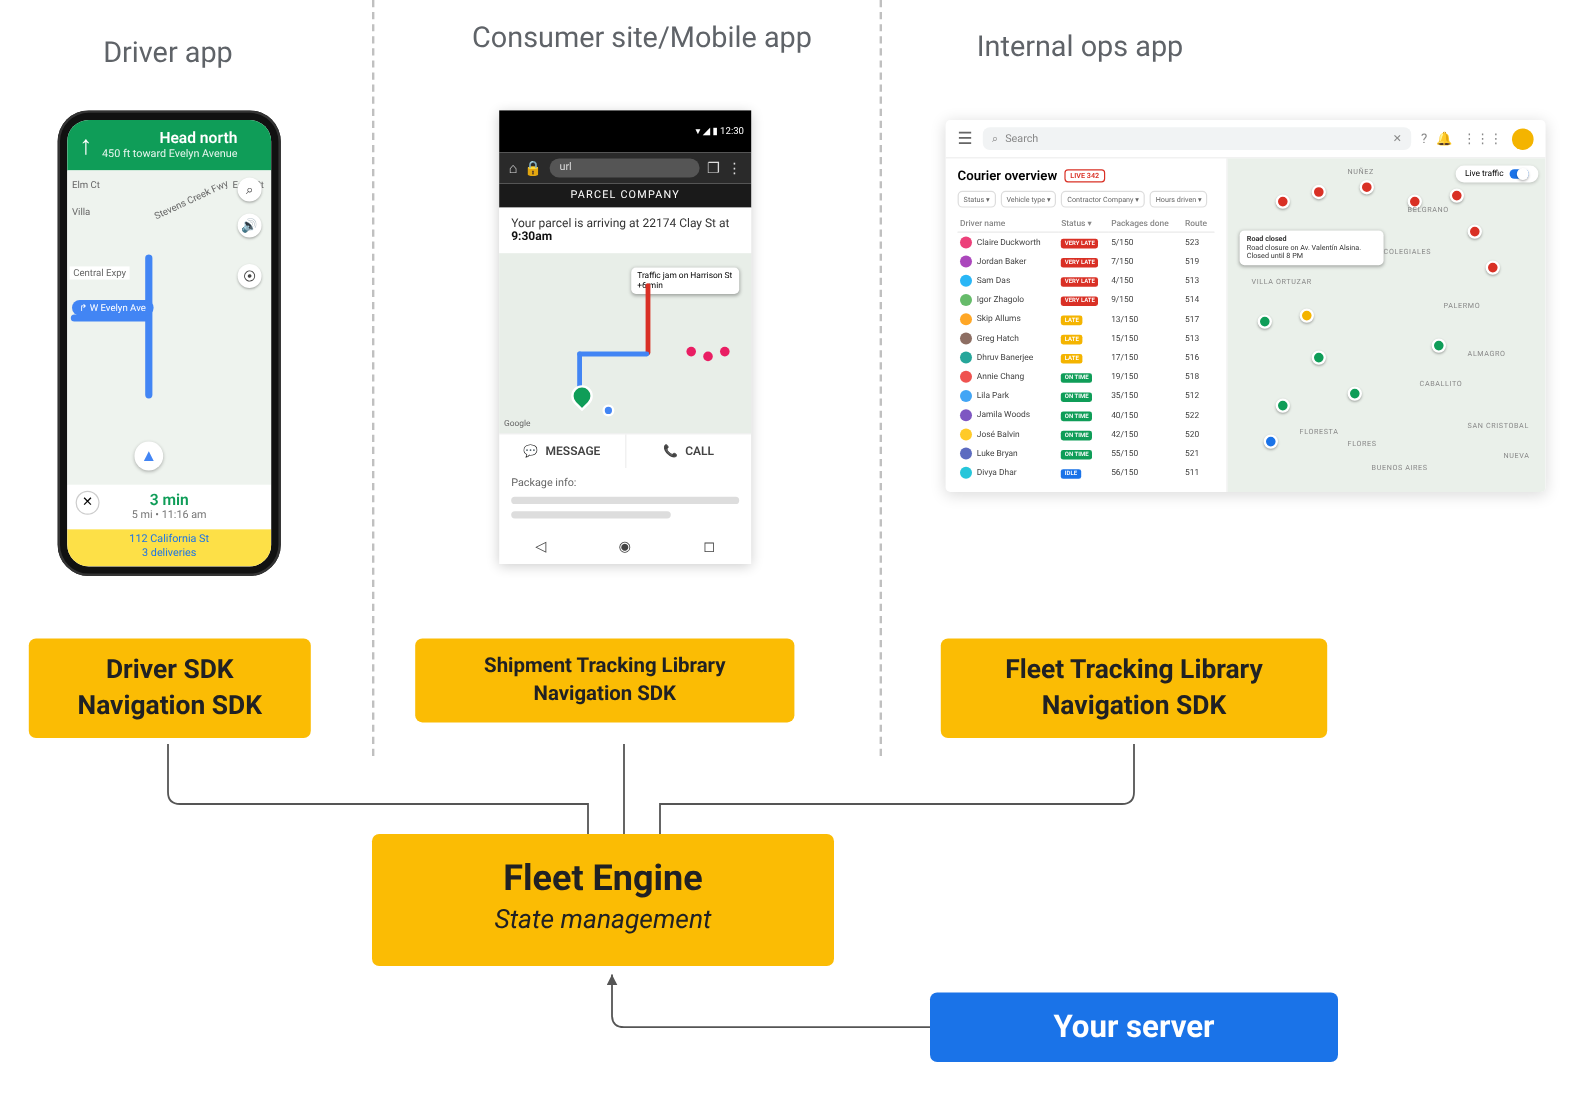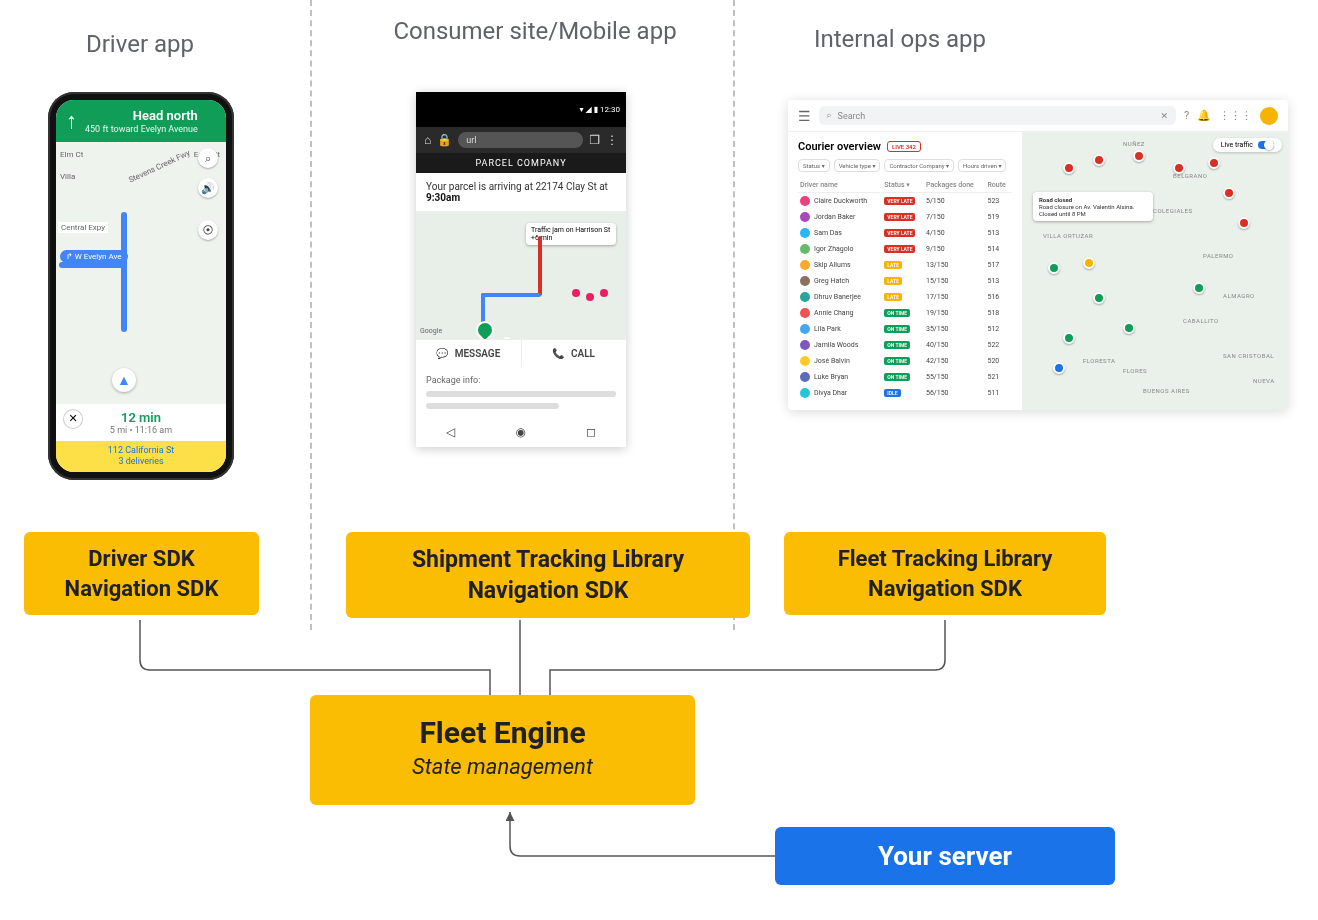--- a/index.html
+++ b/index.html
@@ -102,21 +102,21 @@
     background:#fff; box-shadow:0 2px 10px rgba(0,0,0,.2);
     display:flex; flex-direction:column;
   }
   .c-status { background:#000; color:#fff; font-size:8px; padding:13px 6px; text-align:right;}
   .c-url { background:#2a2a2a; display:flex;align-items:center;gap:6px;padding:5px 8px;}
   .c-url .pill { flex:1; background:#555; border-radius:12px; padding:3px 8px; color:#ddd; font-size:9px;}
   .c-url .ico { color:#ddd; font-size:12px;}
   .c-brand { background:#1a1a1a; color:#fff; text-align:center; font-size:9px; letter-spacing:1px; padding:5px 0;}
   .c-msg { background:#fff; padding:8px 10px; font-size:10px; color:#333;}
   .c-msg b { color:#111; }
-  .c-map { height:128px; background:#e8eee8; position:relative; overflow:hidden;}
+  .c-map { height:150px; background:#e8eee8; position:relative; overflow:hidden;}
   .c-map .route { position:absolute; background:#4285f4; }
   .c-map .traffic { position:absolute; background:#d93025; width:4px; height:60px; left:122px; top:25px; border-radius:2px;}
   .c-map .tip { position:absolute; background:#fff; border-radius:4px; box-shadow:0 1px 3px rgba(0,0,0,.3); font-size:7px; padding:3px 5px; }
   .c-map .pin { position:absolute; width:18px;height:18px;background:#0f9d58;border-radius:50% 50% 50% 0;transform:rotate(-45deg);left:60px;top:110px;border:2px solid #fff;}
   .c-map .dot { position:absolute; width:8px;height:8px;border-radius:50%;background:#e91e63;}
   .c-map .bluedot { position:absolute; width:10px;height:10px;border-radius:50%;background:#4285f4;border:2px solid #fff;}
   .c-actions { display:flex; border-top:1px solid #eee;}
   .c-actions div { flex:1; text-align:center; padding:8px 0; font-size:10px; font-weight:600; color:#444; display:flex;align-items:center;justify-content:center;gap:6px;}
   .c-actions div:first-child { border-right:1px solid #eee;}
   .c-pkg { padding:8px 10px; font-size:9px; color:#666;}
@@ -165,21 +165,21 @@
   <div class="col-header" style="left:385px; top:15px; line-height:1.35;">Consumer site/Mobile app</div>
   <div class="col-header" style="left:750px; top:25px;">Internal ops app</div>
 
   <div class="divider" style="left:310px;"></div>
   <div class="divider" style="left:733px;"></div>
 
   <div class="sdk-box" style="left:24px; top:532px; width:235px; font-size:22px;">
     <span>Driver SDK</span>
     <span>Navigation SDK</span>
   </div>
-  <div class="sdk-box" style="left:346px; top:532px; width:404px; font-size:23px;">
+  <div class="sdk-box" style="left:346px; top:532px; width:316px; font-size:17px;">
     <span>Shipment Tracking Library</span>
     <span>Navigation SDK</span>
   </div>
   <div class="sdk-box" style="left:784px; top:532px; width:322px; font-size:22px;">
     <span>Fleet Tracking Library</span>
     <span>Navigation SDK</span>
   </div>
 
   <div class="fleet-box" style="left:310px; top:695px; width:385px; height:110px; padding-top:20px;">
     <div class="fe-title">Fleet Engine</div>
@@ -223,21 +223,21 @@
         <div class="road horz"></div>
         <div class="road vert"></div>
         <div class="chip" style="left:4px; top:108px;">↱ W Evelyn Ave</div>
         <div class="circ-btn" style="right:8px;top:6px;">⌕</div>
         <div class="circ-btn" style="right:8px;top:36px;">🔊</div>
         <div class="circ-btn" style="right:8px;top:78px;">⦿</div>
         <div class="nav-cursor" style="left:56px; bottom:12px;">▲</div>
       </div>
       <div class="eta-bar">
         <div class="close">✕</div>
-        <div class="eta">12 min</div>
+        <div class="eta">3 min</div>
         <div class="eta2">5 mi • 11:16 am</div>
       </div>
       <div class="dest-bar">
         <div>112 California St</div>
         <div>3 deliveries</div>
       </div>
     </div>
   </div>
 
   <div class="consumer" style="left:416px; top:92px;">

